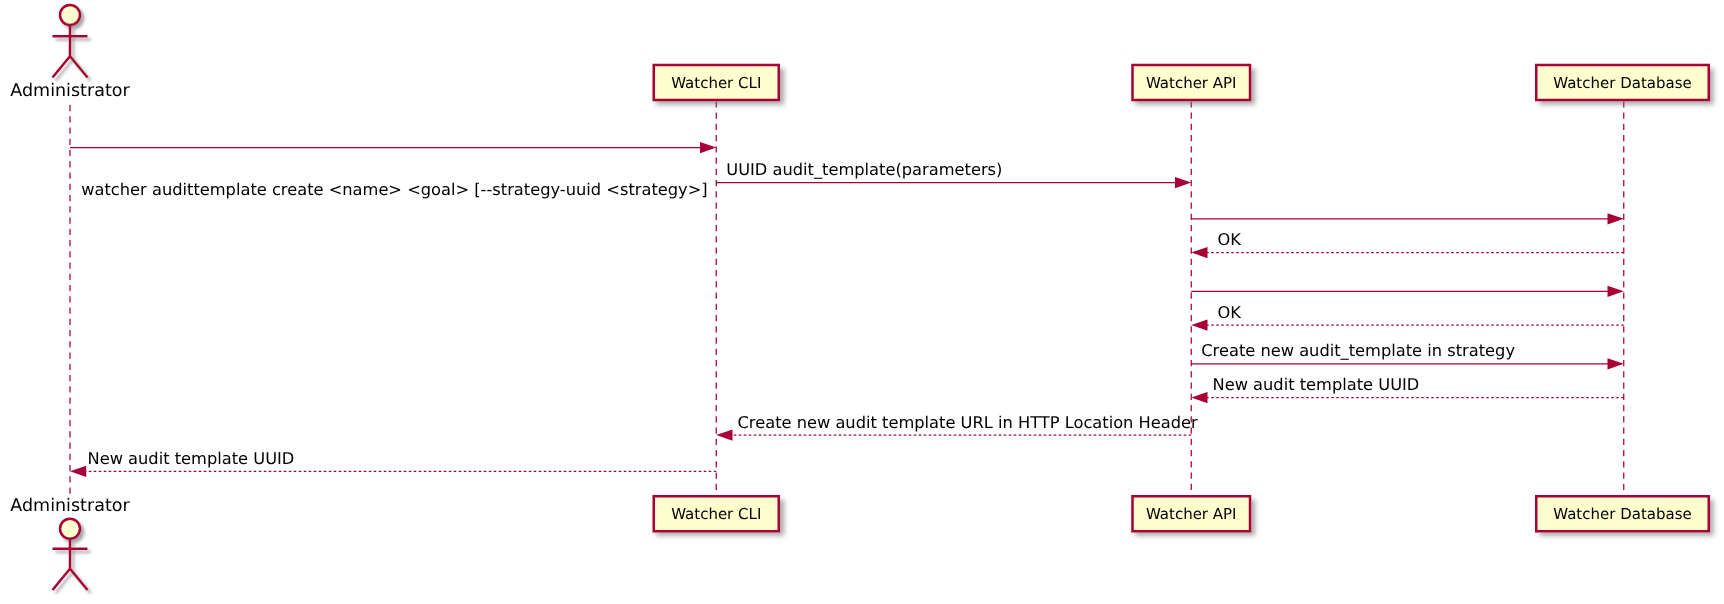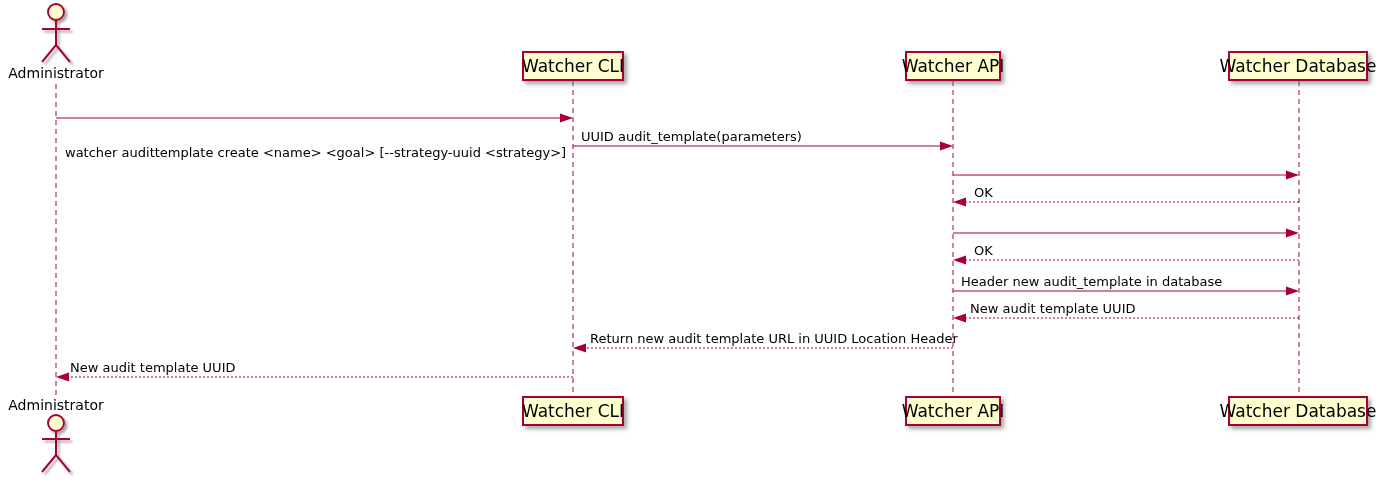--- a/index.html
+++ b/index.html
@@ -19,21 +19,21 @@
   .pbox {
     position: absolute;
     box-sizing: border-box;
     height: 30px;
     background: #FEFECE;
     border: 2px solid #A80036;
     box-shadow: 3px 3px 4px rgba(120,120,120,0.65);
     display: flex;
     align-items: center;
     justify-content: center;
-    font-size: 17px;
+    font-size: 12px;
     color: #000000;
     white-space: nowrap;
   }
   .actor-label {
     position: absolute;
     width: 120px;
     text-align: center;
     font-size: 14px;
     color: #000000;
     white-space: nowrap;
@@ -149,18 +149,18 @@
     <span>Watcher Database</span>
   </div>
 
   <div class="actor-label" style="left:-4px; top:65px;">Administrator</div>
   <div class="actor-label" style="left:-4px; top:397px;">Administrator</div>
 
   <span class="msg-label" style="left:65px;  top:101px;margin-top:44px;">watcher audittemplate create &lt;name&gt; &lt;goal&gt; [--strategy-uuid &lt;strategy&gt;]</span>
   <span class="msg-label" style="left:581px; top:129px;">UUID audit_template(parameters)</span>
   <span class="msg-label" style="left:974px; top:185px;">OK</span>
   <span class="msg-label" style="left:974px; top:243px;">OK</span>
-  <span class="msg-label" style="left:961px; top:274px;">Header new audit_template in database</span>
+  <span class="msg-label" style="left:961px; top:274px;">Create new audit_template in strategy</span>
   <span class="msg-label" style="left:970px; top:301px;">New audit template UUID</span>
-  <span class="msg-label" style="left:590px; top:331px;">Return new audit template URL in UUID Location Header</span>
+  <span class="msg-label" style="left:590px; top:331px;">Create new audit template URL in HTTP Location Header</span>
   <span class="msg-label" style="left:70px;  top:360px;">New audit template UUID</span>
 
 </div>
 
 </body></html>

